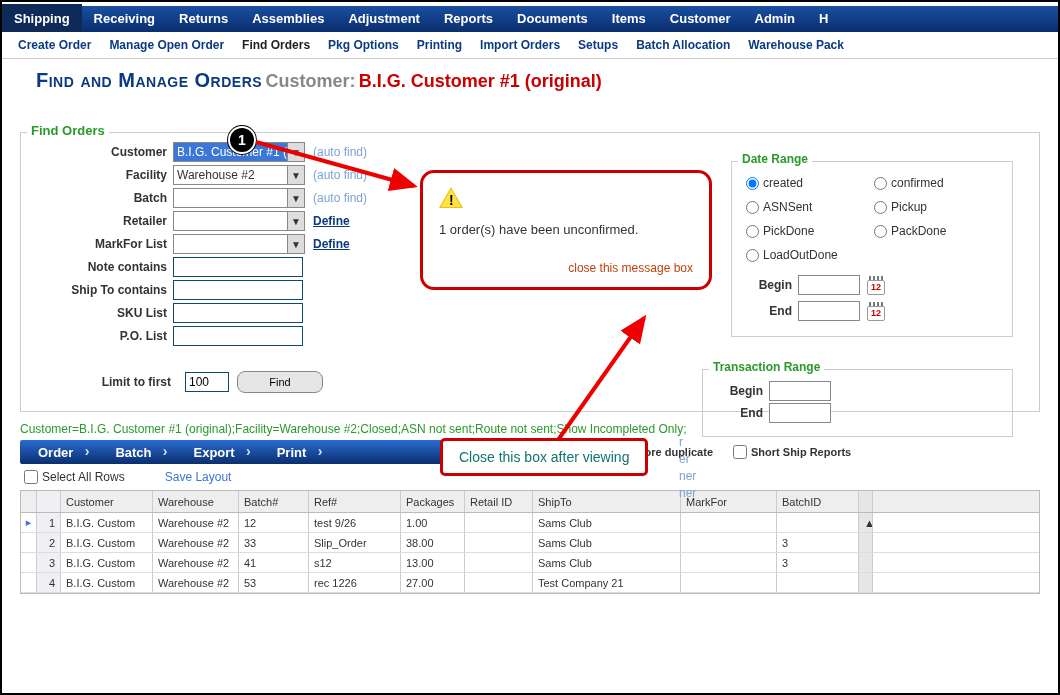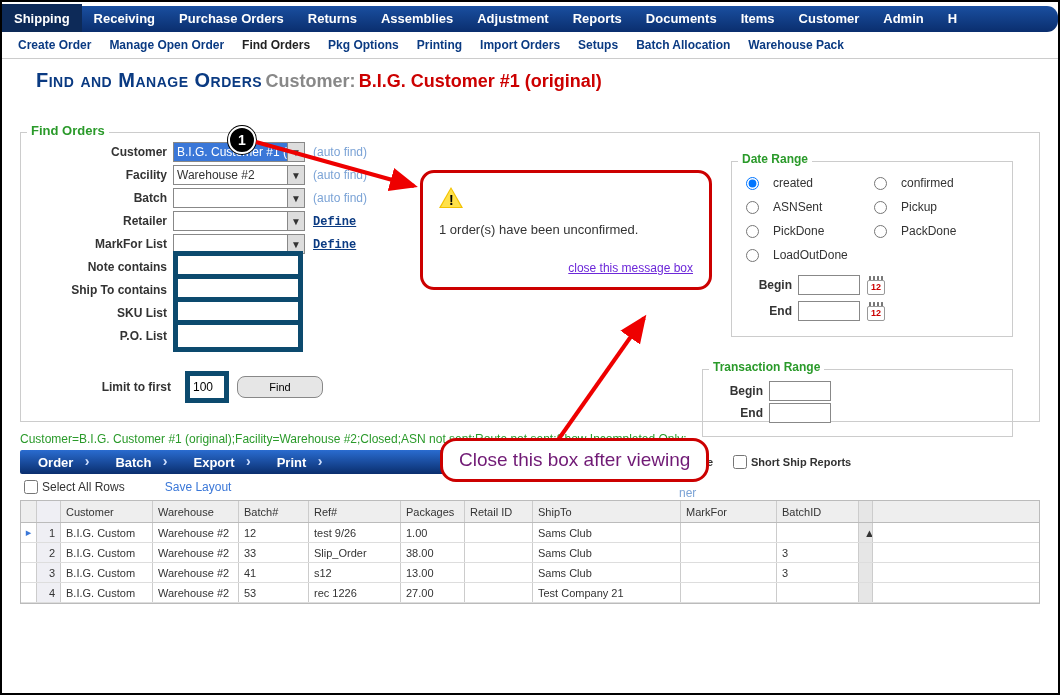--- a/index.html
+++ b/index.html
@@ -1,58 +1,58 @@
 <!DOCTYPE html>
 <html><head>
 <meta charset="utf-8">
 <style>
   * { box-sizing: border-box; margin: 0; padding: 0; }
   body { font-family: Verdana, Arial, sans-serif; font-size: 12px; color: #333; background:#fff; }
   .frame { width:1060px; height:695px; border:2px solid #000; margin:0 auto; position:relative; overflow:hidden; background:#fff; }
 
   
-  .main-nav { display:flex; background:linear-gradient(#1a4fa0,#0a2e6e); height:26px; align-items:center; color:#fff; font-weight:bold; font-size:13px; margin-top:4px;border-radius:11px; }
+  .main-nav { display:flex; background:linear-gradient(#1a4fa0,#0a2e6e); height:26px; align-items:center; color:#fff; font-weight:bold; font-size:13px; margin-top:4px; }
   .main-nav .nav-item { padding:4px 12px; cursor:pointer; line-height:18px; }
   .main-nav .nav-item.active { background:#0d2a58; border-top:2px solid #0d2a58; margin-top:-2px; }
   .sub-nav { display:flex; gap:18px; padding:6px 16px; font-weight:bold; color:#0a3a82; font-size:12px; border-bottom:1px solid #ccc; }
   .sub-nav .sub-item { cursor:pointer; }
   .sub-nav .sub-item.active { color:#222; }
 
   
   .page-heading { padding:10px 0 0 34px; }
   .page-heading h1 { font-size:20px; color:#0a3a82; font-variant:small-caps; font-weight:bold; display:inline; letter-spacing:0.5px; }
   .page-heading .sub1 { color:#888; font-weight:bold; font-size:18px; }
   .page-heading .sub2 { color:#c00; font-weight:bold; font-size:18px; }
 
   
   .find-fieldset { border:1px solid #ccc; margin:40px 18px 6px 18px; padding:8px 12px 18px 12px; position:relative; }
   .find-fieldset > legend { color:#2a9a2a; font-weight:bold; padding:0 4px; font-size:13px; position:absolute; top:-10px; left:6px; background:#fff; }
 
   .filters-wrap { position:relative; height:auto; }
   .filters-left { width:390px; }
   .filters-left .row { display:flex; align-items:center; margin-bottom:1px; height:22px; }
   .filters-left label { width:140px; text-align:right; padding-right:6px; font-weight:bold; font-size:12px; color:#333; }
-  .filters-left input.txt { width:130px; height:20px; border:5px solid #0c4a6e; padding:11px 3px; font-size:12px; }
+  .filters-left input.txt { width:130px; height:20px; border:1px solid #0c4a6e; padding:1px 3px; font-size:12px; }
   .select-wrap { display:inline-flex; align-items:center; }
   .select-disp { width:114px; height:20px; border:1px solid #888; border-right:none; padding:1px 3px; overflow:hidden; white-space:nowrap; background:#fff; font-size:12px; display:flex; align-items:center;}
   .select-disp.selected { background:#3a77d8; color:#fff; }
   .select-btn { width:18px; height:20px; border:1px solid #888; background:#ddd; display:flex; align-items:center; justify-content:center; cursor:pointer; color:#333; font-size:10px;}
   .filters-left .aux { margin-left:8px; color:#36c; font-size:12px; }
-  .aux u { cursor:pointer; font-weight:bold; color:#0a3a82;font-family:Liberation Mono, monospace;}
+  .aux u { cursor:pointer; font-weight:bold; color:#0a3a82;}
   .aux.auto { color:#7ba3d6; }
 
   .limit-row { margin-top:24px; display:flex; align-items:center; gap:8px; padding-left:4px;}
   .limit-row label{ font-weight:bold; color:#333;}
   .btn-find { width:86px; height:22px; border:1px solid #888; border-radius:8px; background:#e6e6e6; cursor:pointer; font-size:11px; }
 
   
   .date-range { position:absolute; right:14px; top:20px; width:282px; border:1px solid #ccc; padding:10px 10px 12px 14px; }
   .date-range legend, .tx-range legend { color:#2a9a2a; font-weight:bold; padding:0 4px; font-size:12px; position:absolute; top:-10px; left:6px; background:#fff;}
   .date-grid { display:grid; grid-template-columns:1fr 1fr; row-gap:2px; margin-bottom:6px;}
-  .radio-row { display:flex; align-items:center; gap:12px; font-size:12px; color:#333; height:22px;}
+  .radio-row { display:flex; align-items:center; gap:2px; font-size:12px; color:#333; height:22px;}
   .radio-row input { margin-right:2px; }
   .dr-dates .drow { display:flex; align-items:center; gap:6px; height:26px;}
   .dr-dates label { width:46px; text-align:right; font-weight:bold; font-size:12px;}
   .dr-dates input { width:62px; height:20px; border:1px solid #888;}
   .cal-icon { width:20px; height:22px; display:inline-flex; flex-direction:column; align-items:center; justify-content:center; cursor:pointer;}
   .cal-icon .rings { height:4px; display:flex; gap:2px; padding-top:0;}
   .cal-icon .rings span{ width:2px; height:4px; border:1px solid #777; border-bottom:none; border-radius:2px 2px 0 0; display:block;}
   .cal-icon .body{ width:18px; height:15px; border:1px solid #999; border-radius:2px; font-size:9px; color:#c00; font-weight:bold; display:flex; align-items:center; justify-content:center; background:#fff;}
 
   .tx-range { position:absolute; right:14px; top:228px; width:311px; border:1px solid #ccc; padding:10px 0 12px 14px;}
@@ -89,38 +89,37 @@
   .col-batch{width:82px;} .col-scroll{width:14px; background:#e6e6e6;}
 
   
   .msg-box { position:absolute; left:418px; top:168px; width:292px; border:3px solid #c00; border-radius:14px; background:#fff; padding:14px 16px 12px 16px; z-index:10;}
   .warn-icon { width:24px; height:24px; display:block; position:relative; margin-bottom:10px;}
   .warn-icon .tri{ width:0;height:0;border-left:12px solid transparent;border-right:12px solid transparent;border-bottom:21px solid #f2c200; position:absolute; top:0; left:0;}
   .warn-icon .tri2{ width:0;height:0;border-left:10px solid transparent;border-right:10px solid transparent;border-bottom:18px solid #ffe14a; position:absolute; top:2px; left:2px;}
   .warn-icon .ex{ position:absolute; top:5px; left:10px; font-weight:bold; font-size:14px; color:#000;}
   .msg-text { font-size:13px; color:#333; line-height:1.35; }
   .msg-close { text-align:right; margin-top:22px;}
-  .msg-close a{ color:#6d28d9; font-size:12px; text-decoration:underline; cursor:pointer;}
+  .msg-close a{ color:#c2410c; font-size:12px; cursor:pointer;}
 
   .ann-badge { position:absolute; left:226px; top:124px; width:28px; height:28px; border-radius:50%; background:#000; color:#fff; display:flex; align-items:center; justify-content:center; font-weight:bold; font-size:14px; z-index:11; border:2px solid #fff; box-shadow:0 0 0 1px #000;}
   .arrow1 { position:absolute; left:252px; top:136px; width:170px; height:56px; z-index:11; pointer-events:none;}
   .arrow2 { position:absolute; left:484px; top:310px; width:170px; height:148px; z-index:11; pointer-events:none;}
-  .ann-note { position:absolute; left:438px; top:436px; border:3px solid #c00; border-radius:16px; padding:8px 16px; color:#701a75; font-size:19px; z-index:11; background:#fff;}
+  .ann-note { position:absolute; left:438px; top:436px; border:3px solid #c00; border-radius:5px; padding:8px 16px; color:#0f766e; font-size:14px; z-index:11; background:#fff;}
 
   
   .side-opt-col{ position:absolute; left:646px; top:294px; display:flex; flex-direction:column; gap:3px; color:#7ba3d6; font-size:12px;}
 </style>
 </head>
 <body>
 <div class="frame">
 
 <div class="main-nav" id="main-nav">
       <div class="nav-item active">Shipping</div>
       <div class="nav-item">Receiving</div>
-      <div class="nav-item">Purchase Orders</div>
       <div class="nav-item">Returns</div>
       <div class="nav-item">Assemblies</div>
       <div class="nav-item">Adjustment</div>
       <div class="nav-item">Reports</div>
       <div class="nav-item">Documents</div>
       <div class="nav-item">Items</div>
       <div class="nav-item">Customer</div>
       <div class="nav-item">Admin</div>
       <div class="nav-item">H</div>
     </div>

